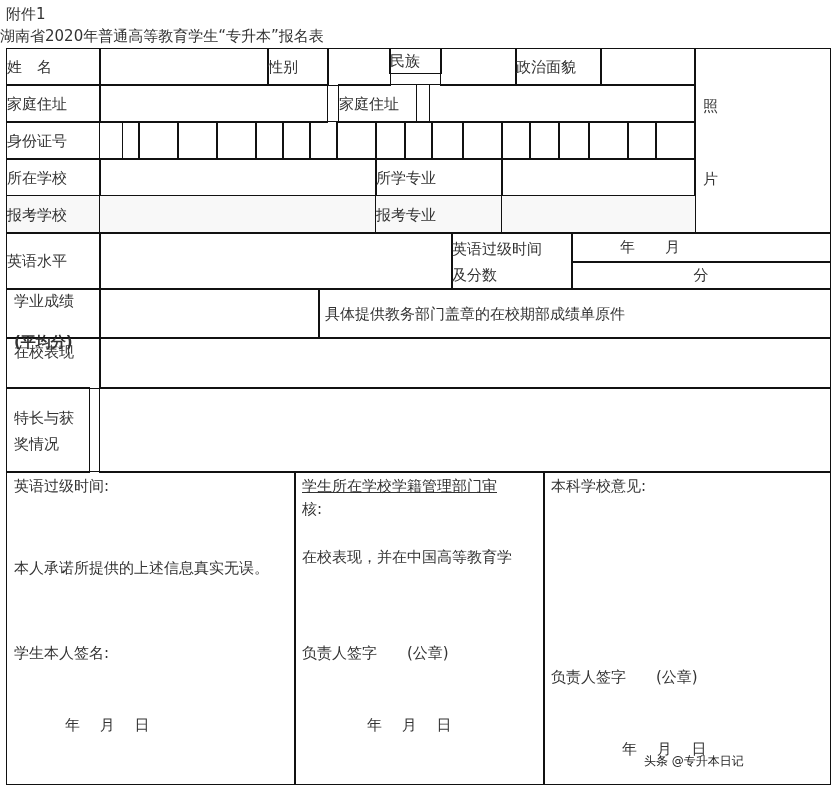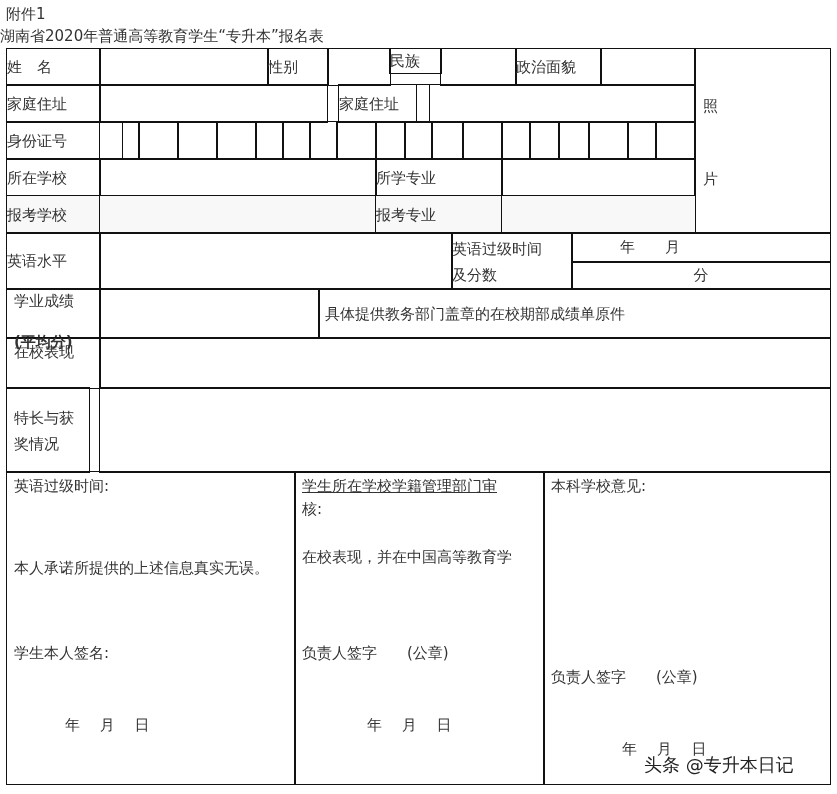--- a/index.html
+++ b/index.html
@@ -8,21 +8,21 @@
     font-family: "DejaVu Sans", "Liberation Sans", sans-serif;
     color: #333333; font-size: 15px;
   }
   .abs { position: absolute; box-sizing: border-box; }
   .attach { left: 6px; top: 4px; font-size: 14px; color: #333; }
   .title { left: 0; width: 773px; top: 26px; font-size: 15px; color: #333; padding-left: 0px; }
   .cell { position: absolute; box-sizing: border-box; border: 1.5px solid #111; margin: 0; }
   .lbl { font-size: 15px; color: #333; white-space: nowrap; line-height: 20px; }
   .grey { background: #f8f8f8; }
   .vc { display: flex; align-items: center; }
-  .watermark { color: #222; font-size: 18px; letter-spacing: 0px; }
+  .watermark { color: #222; font-size: 12px; letter-spacing: 0px; }
 </style>
 </head>
 <body>
 
 <div class="abs attach lbl">附件1</div>
 <div class="abs title lbl">湖南省2020年普通高等教育学生“专升本”报名表</div>
 
 <div class="cell vc" style="left:6px;top:48px;width:95px;height:38px;">
     <span class="lbl">姓　名</span>
   </div>

